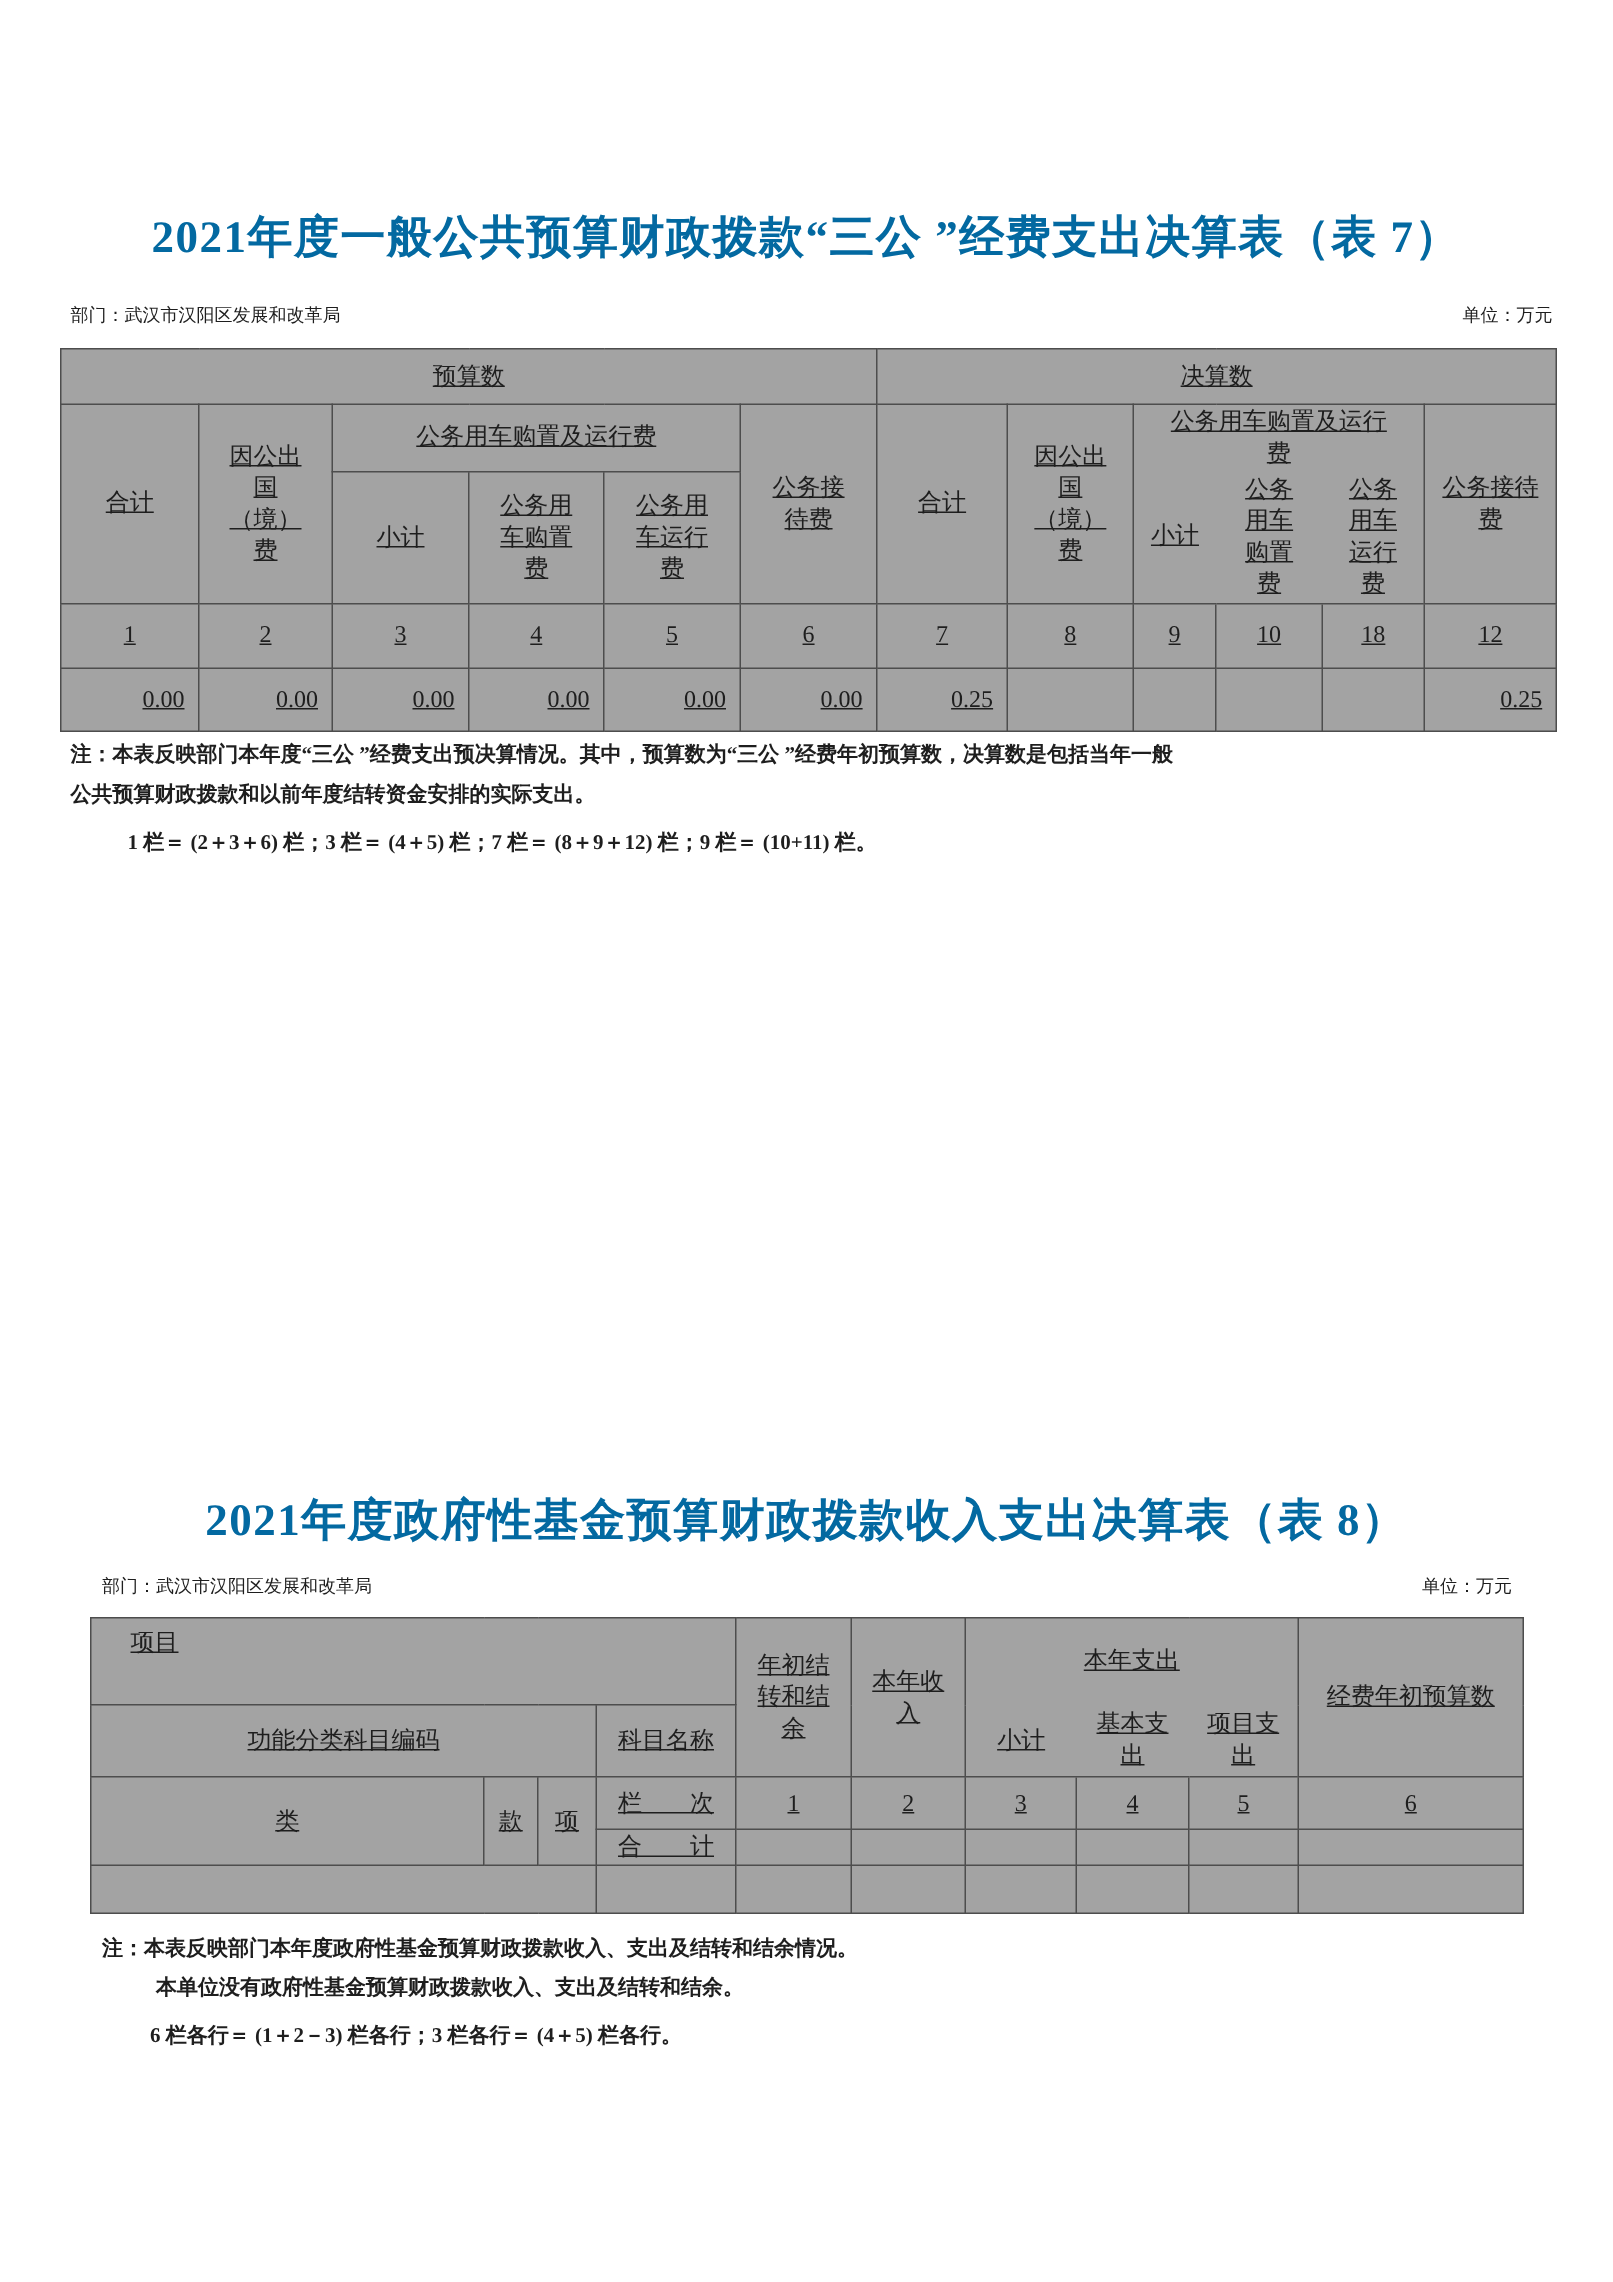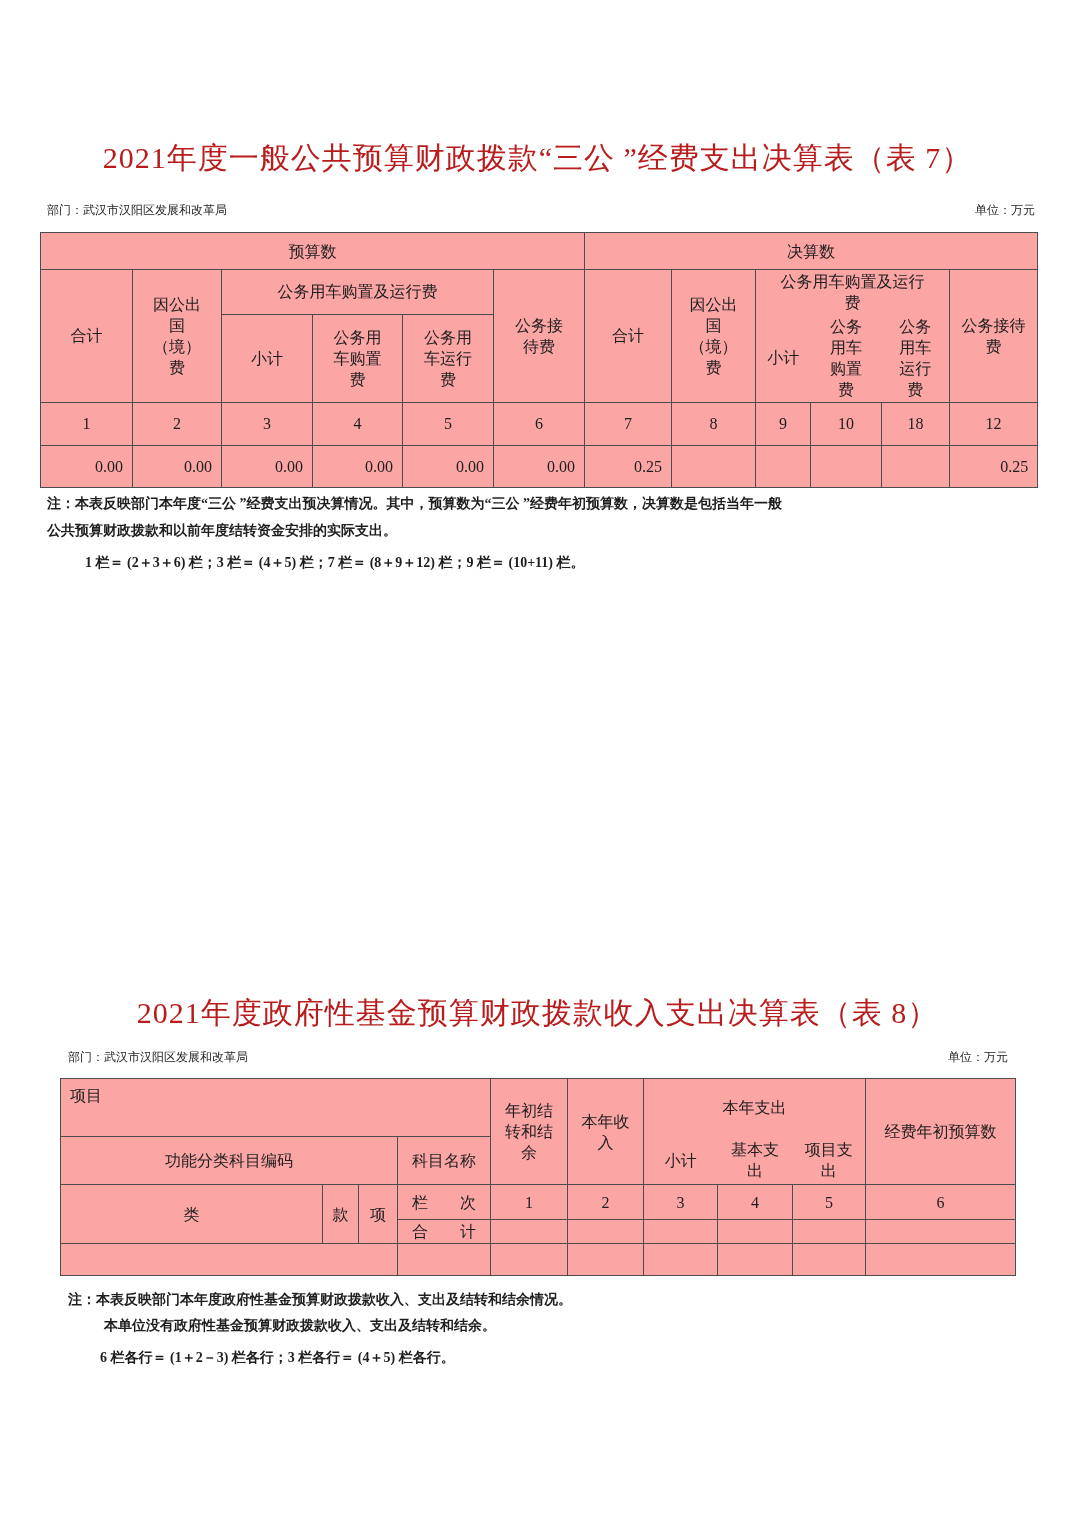--- a/index.html
+++ b/index.html
@@ -5,48 +5,49 @@
   * { margin:0; padding:0; box-sizing:border-box; }
   html, body { width:1075px; height:1521px; }
   body {
     position:relative;
     background:#ffffff;
     color:#1e1e1e;
     font-family:"Liberation Serif","DejaVu Serif",serif;
   }
   .doc-title {
     position:absolute; left:0; width:1075px;
-    text-align:center; font-weight:normal; font-size:30px;
-    letter-spacing:1px; color:#b91c1c;
+    text-align:center; font-weight:bold; font-size:30px;
+    letter-spacing:1px; color:#0369a1;
   }
   #t7-title { top:138px; }
   #t8-title { top:993px; }
   .meta-row {
     position:absolute; display:flex; justify-content:space-between;
     font-size:12px;
   }
   #t7-meta { top:202px; left:47px; width:988px; }
   #t8-meta { top:1049px; left:68px; width:940px; }
   table {
     position:absolute; border-collapse:collapse; table-layout:fixed;
-    background:#fca5a5;
+    background:#a3a3a3;
+    text-decoration:underline;
   }
   #t7 { top:232px; left:40px; width:997px; }
   #t8 { top:1078px; left:60px; width:955px; }
   td {
     border:1px solid #4d4d4d;
     text-align:center; vertical-align:middle;
     font-size:16px; line-height:21px;
     white-space:pre-line; padding:1px 3px; overflow:hidden;
   }
   td.hb { border-bottom-style:hidden; }
   td.hl { border-left-style:hidden; }
   td.ht { border-top-style:hidden; }
   td.val { text-align:right; padding-right:9px; }
-  td.tl  { text-align:left; vertical-align:top; padding:6px 9px; }
+  td.tl  { text-align:left; vertical-align:top; padding:6px 26px; }
   #t7 tr.r1 { height:37px; } #t7 tr.r2 { height:43px; }
   #t7 tr.r3 { height:88px; } #t7 tr.r4 { height:43px; }
   #t7 tr.r5 { height:42px; }
   #t8 tr.ra { height:58px; } #t8 tr.rb { height:48px; }
   #t8 tr.rc { height:35px; } #t8 tr.rd { height:24px; }
   #t8 tr.re { height:32px; }
   .note {
     position:absolute; font-size:14px; line-height:27px;
     white-space:pre-line;
     font-weight:bold;

